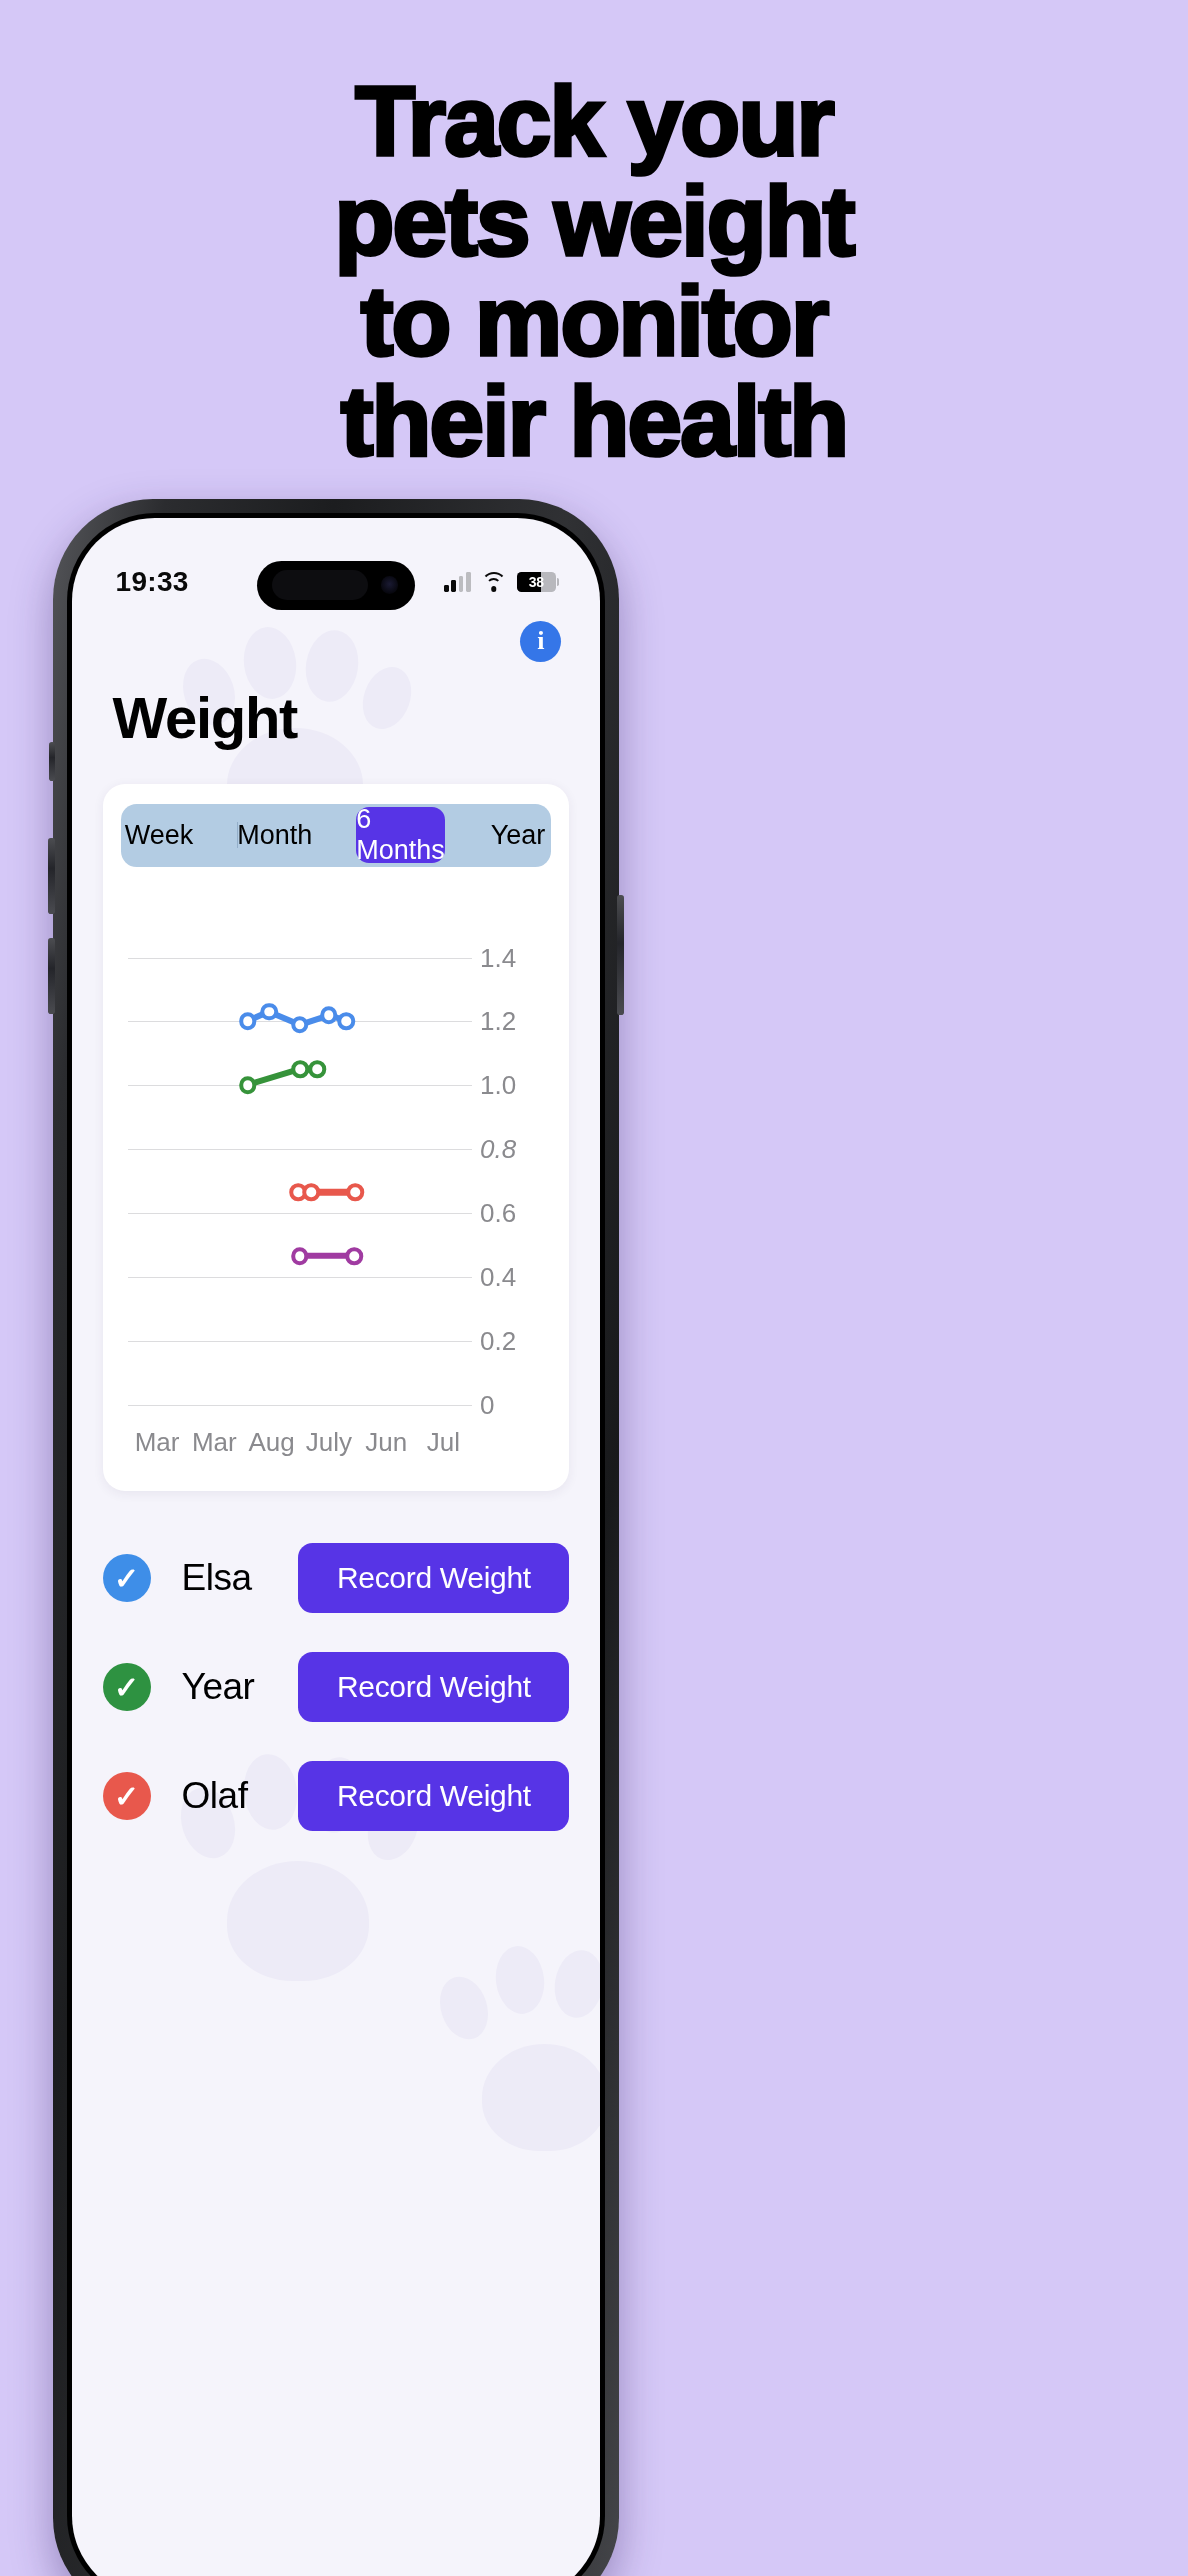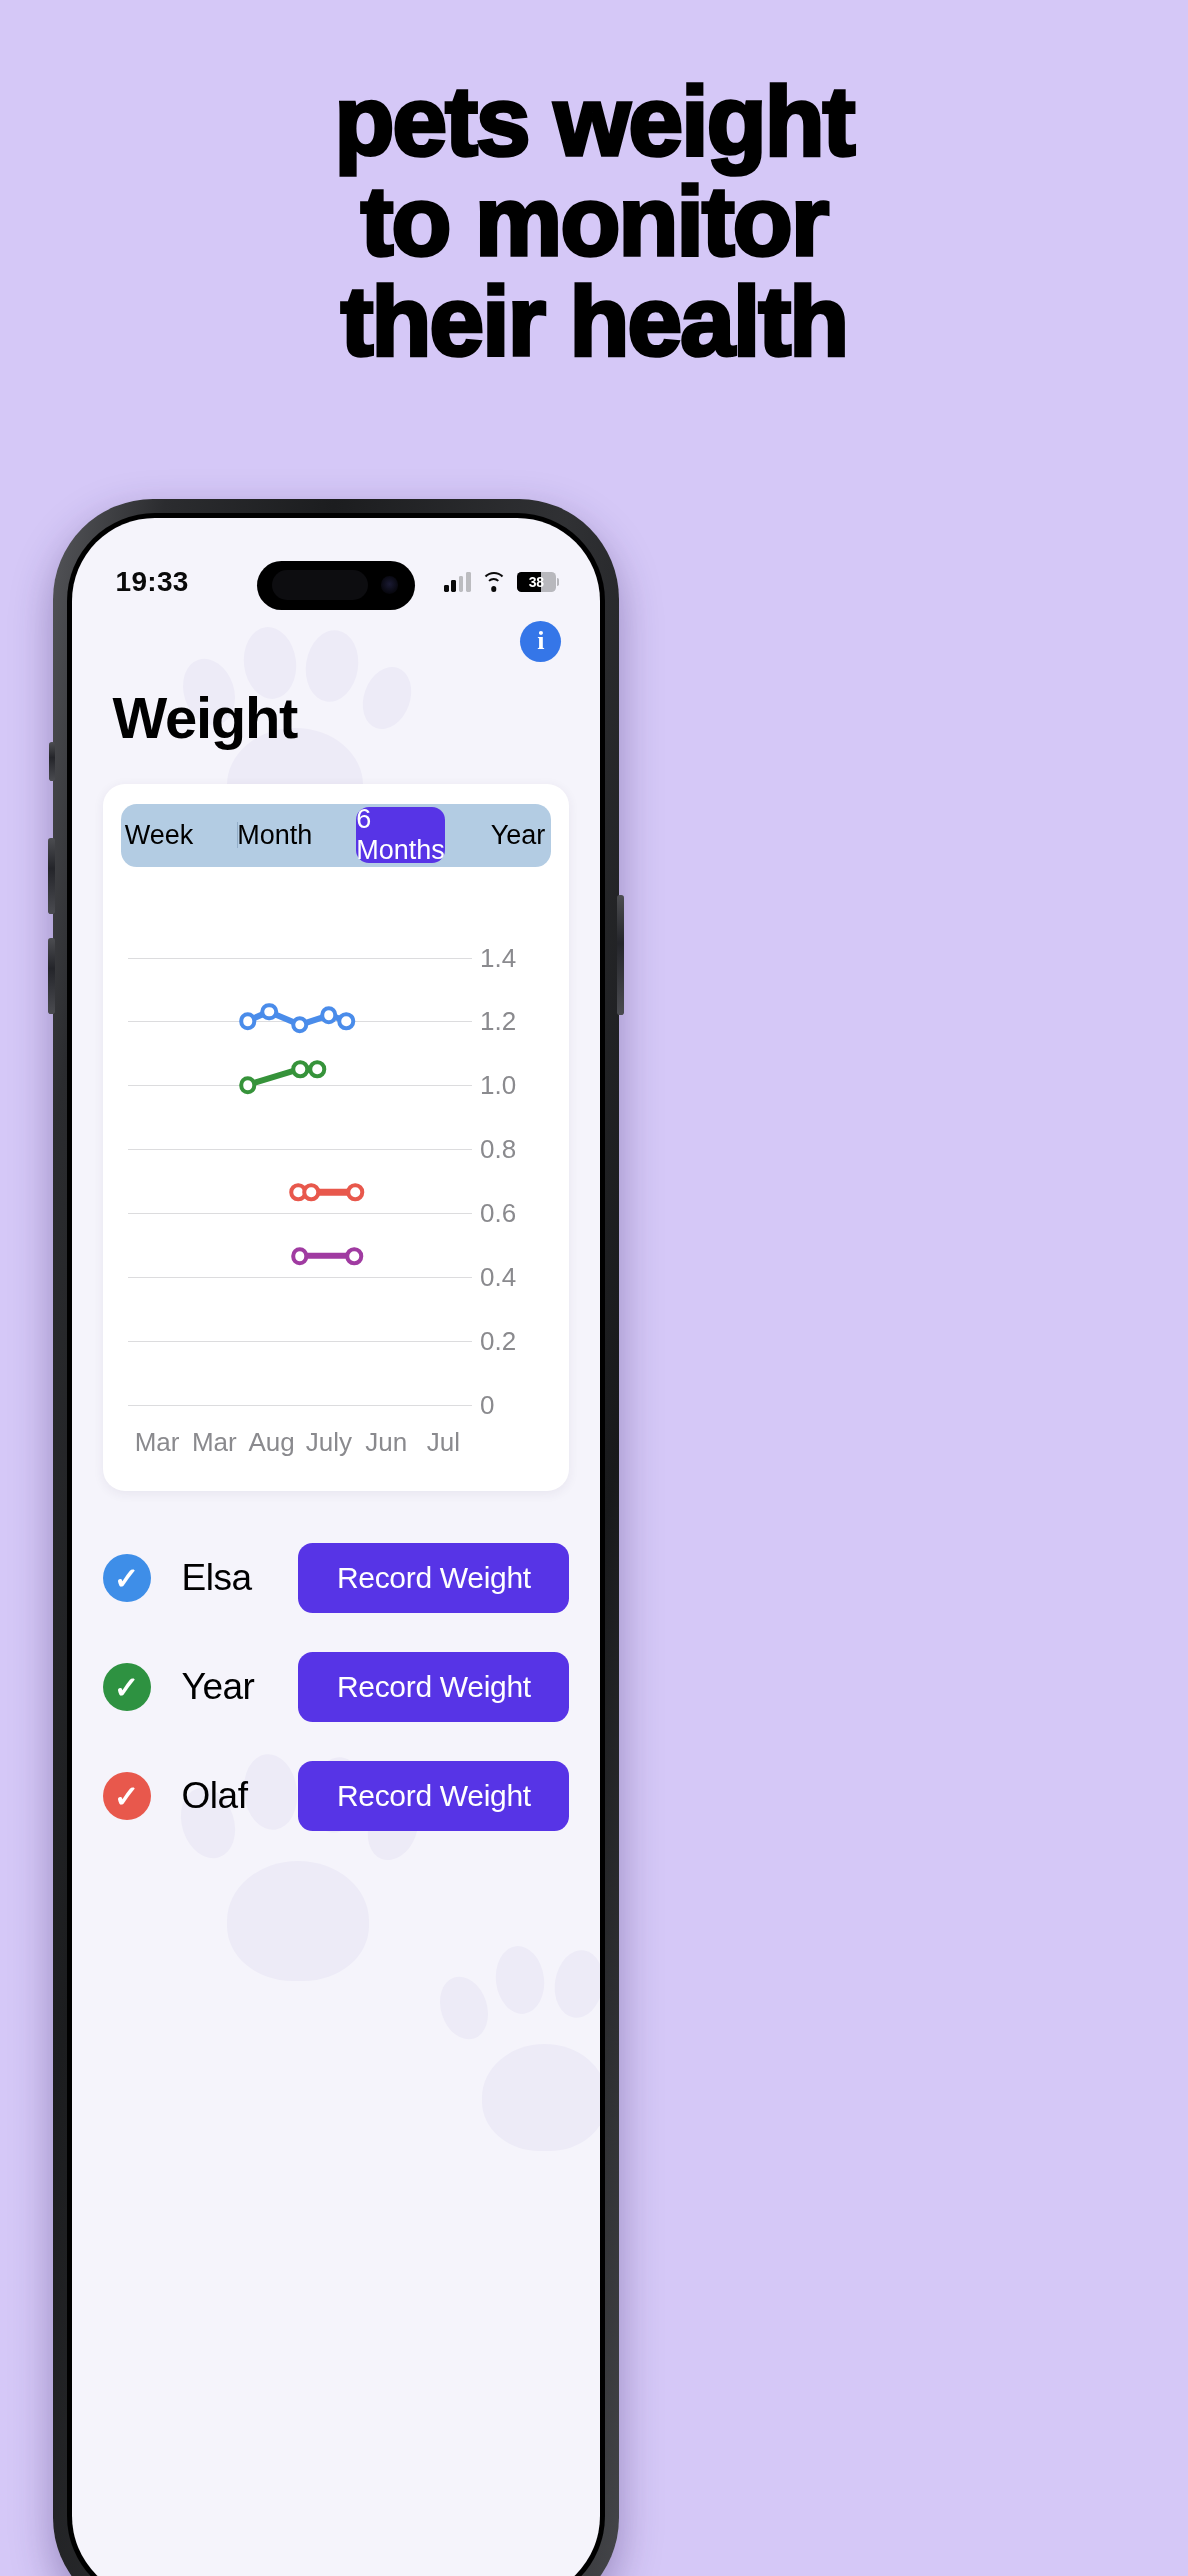--- a/index.html
+++ b/index.html
@@ -250,20 +250,21 @@
     padding:18.4px 26px;
     min-width:271px;
     text-align:center;
     letter-spacing:-0.3px;
   }
 </style>
 </head>
 <body>
 
 <div class="headline">
+  <span class="line">Track your</span>
   <span class="line">pets weight</span>
   <span class="line">to monitor</span>
   <span class="line">their health</span>
 </div>
 
 <div class="phone">
 
   <div class="btn-side btn-silence"></div>
   <div class="btn-side btn-volup"></div>
   <div class="btn-side btn-voldn"></div>
@@ -351,21 +352,21 @@
           <div class="chart">
             <div class="plot" id="plot">
 
             <div class="gridline" style="top: 6.66667%;"></div>
                 <div class="ylabel" style="top: 6.66667%;">1.4</div>
                 <div class="gridline" style="top: 20%;"></div>
                 <div class="ylabel" style="top: 20%;">1.2</div>
                 <div class="gridline" style="top: 33.3333%;"></div>
                 <div class="ylabel" style="top: 33.3333%;">1.0</div>
                 <div class="gridline" style="top: 46.6667%;"></div>
-                <div class="ylabel" style="top: 46.6667%;">0.8</div>
+                <div class="ylabel" style="top: 46.6667%; font-style: italic;">0.8</div>
                 <div class="gridline" style="top: 60%;"></div>
                 <div class="ylabel" style="top: 60%;">0.6</div>
                 <div class="gridline" style="top: 73.3333%;"></div>
                 <div class="ylabel" style="top: 73.3333%;">0.4</div>
                 <div class="gridline" style="top: 86.6667%;"></div>
                 <div class="ylabel" style="top: 86.6667%;">0.2</div>
                 <div class="gridline" style="top: 100%;"></div>
                 <div class="ylabel" style="top: 100%;">0</div>
                 <div style="position: absolute; inset: 0px;">
                   <div style="position: absolute; height: 6.4px; border-radius: 3.7px; background: rgb(74, 140, 234); left: 34.6667%; top: 20%; width: 24px; transform: translateY(-50%) rotate(-23.8179deg); transform-origin: 0px 50%;"></div>

